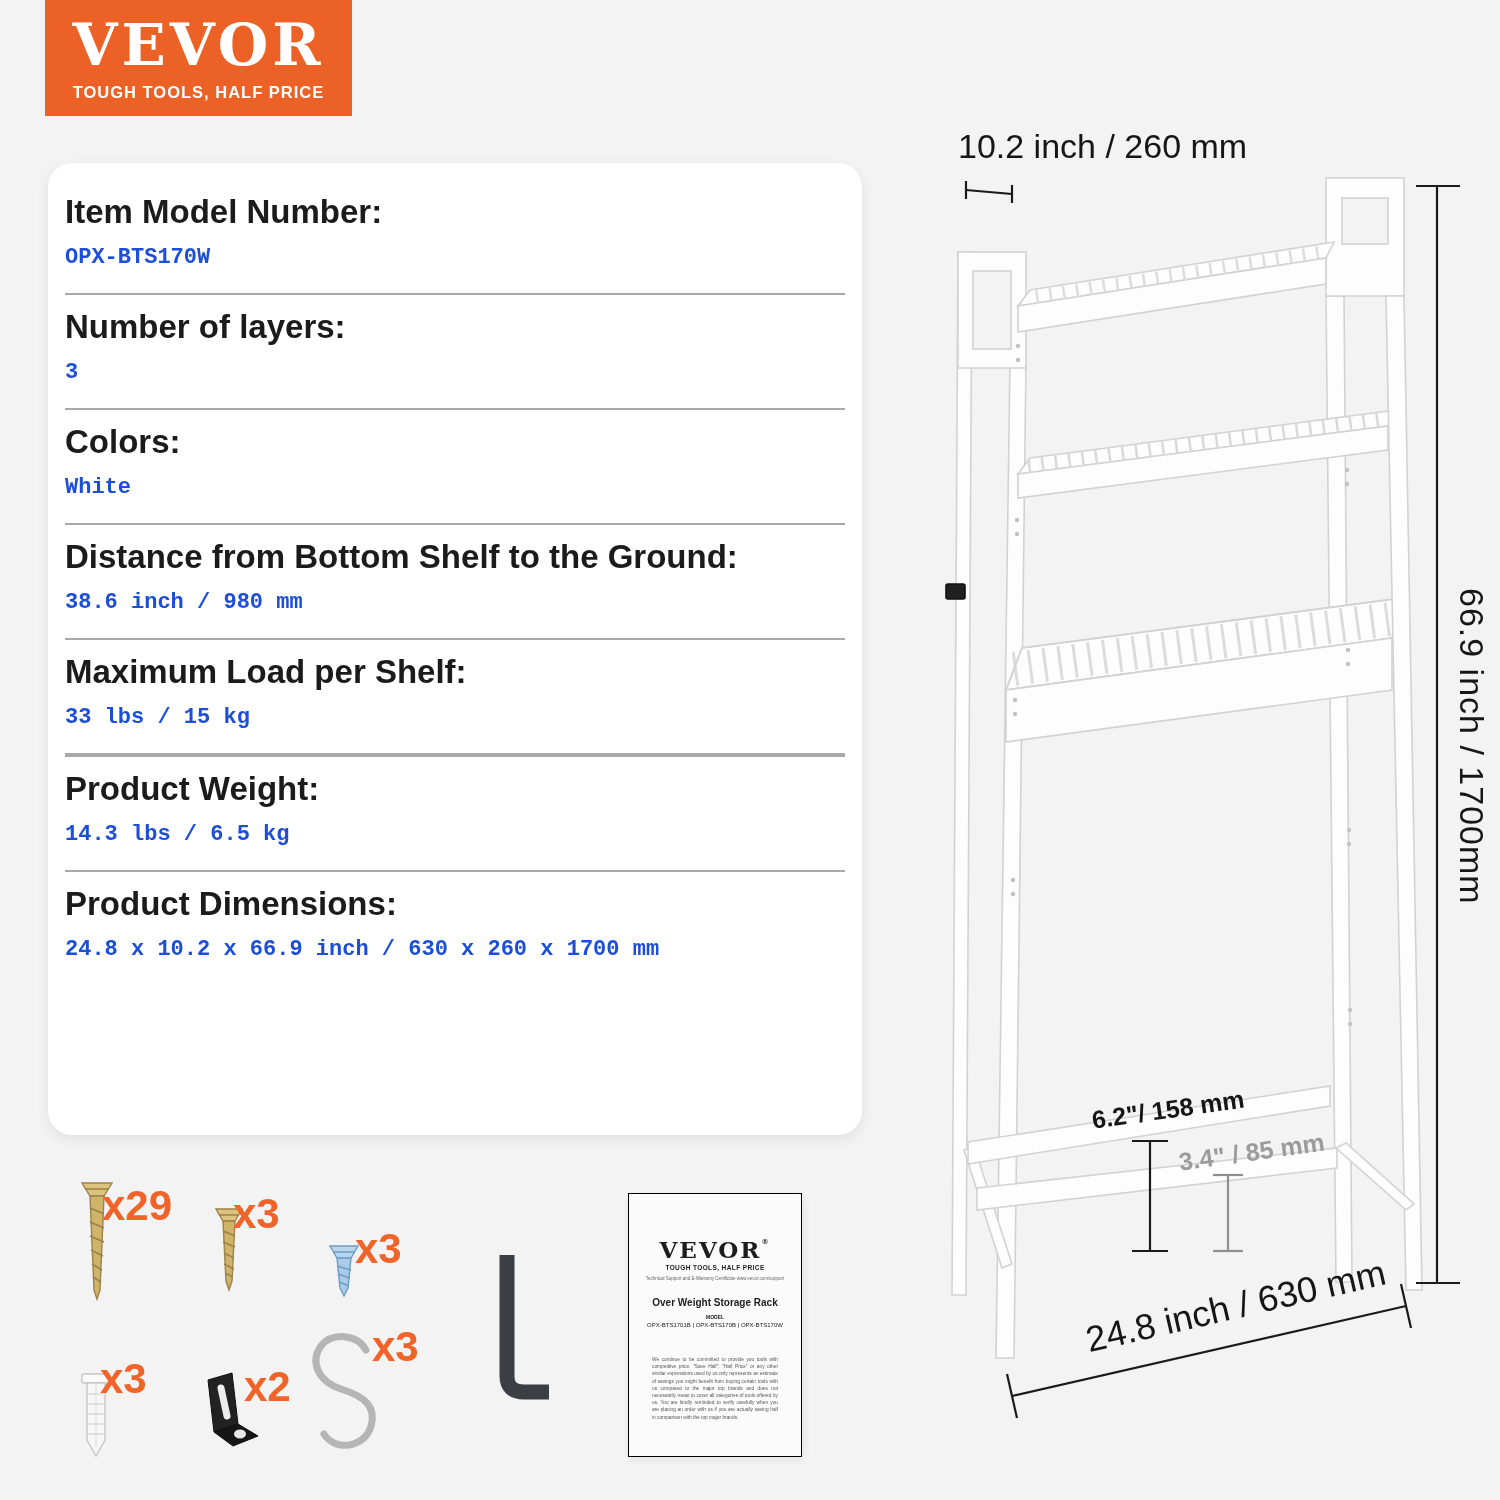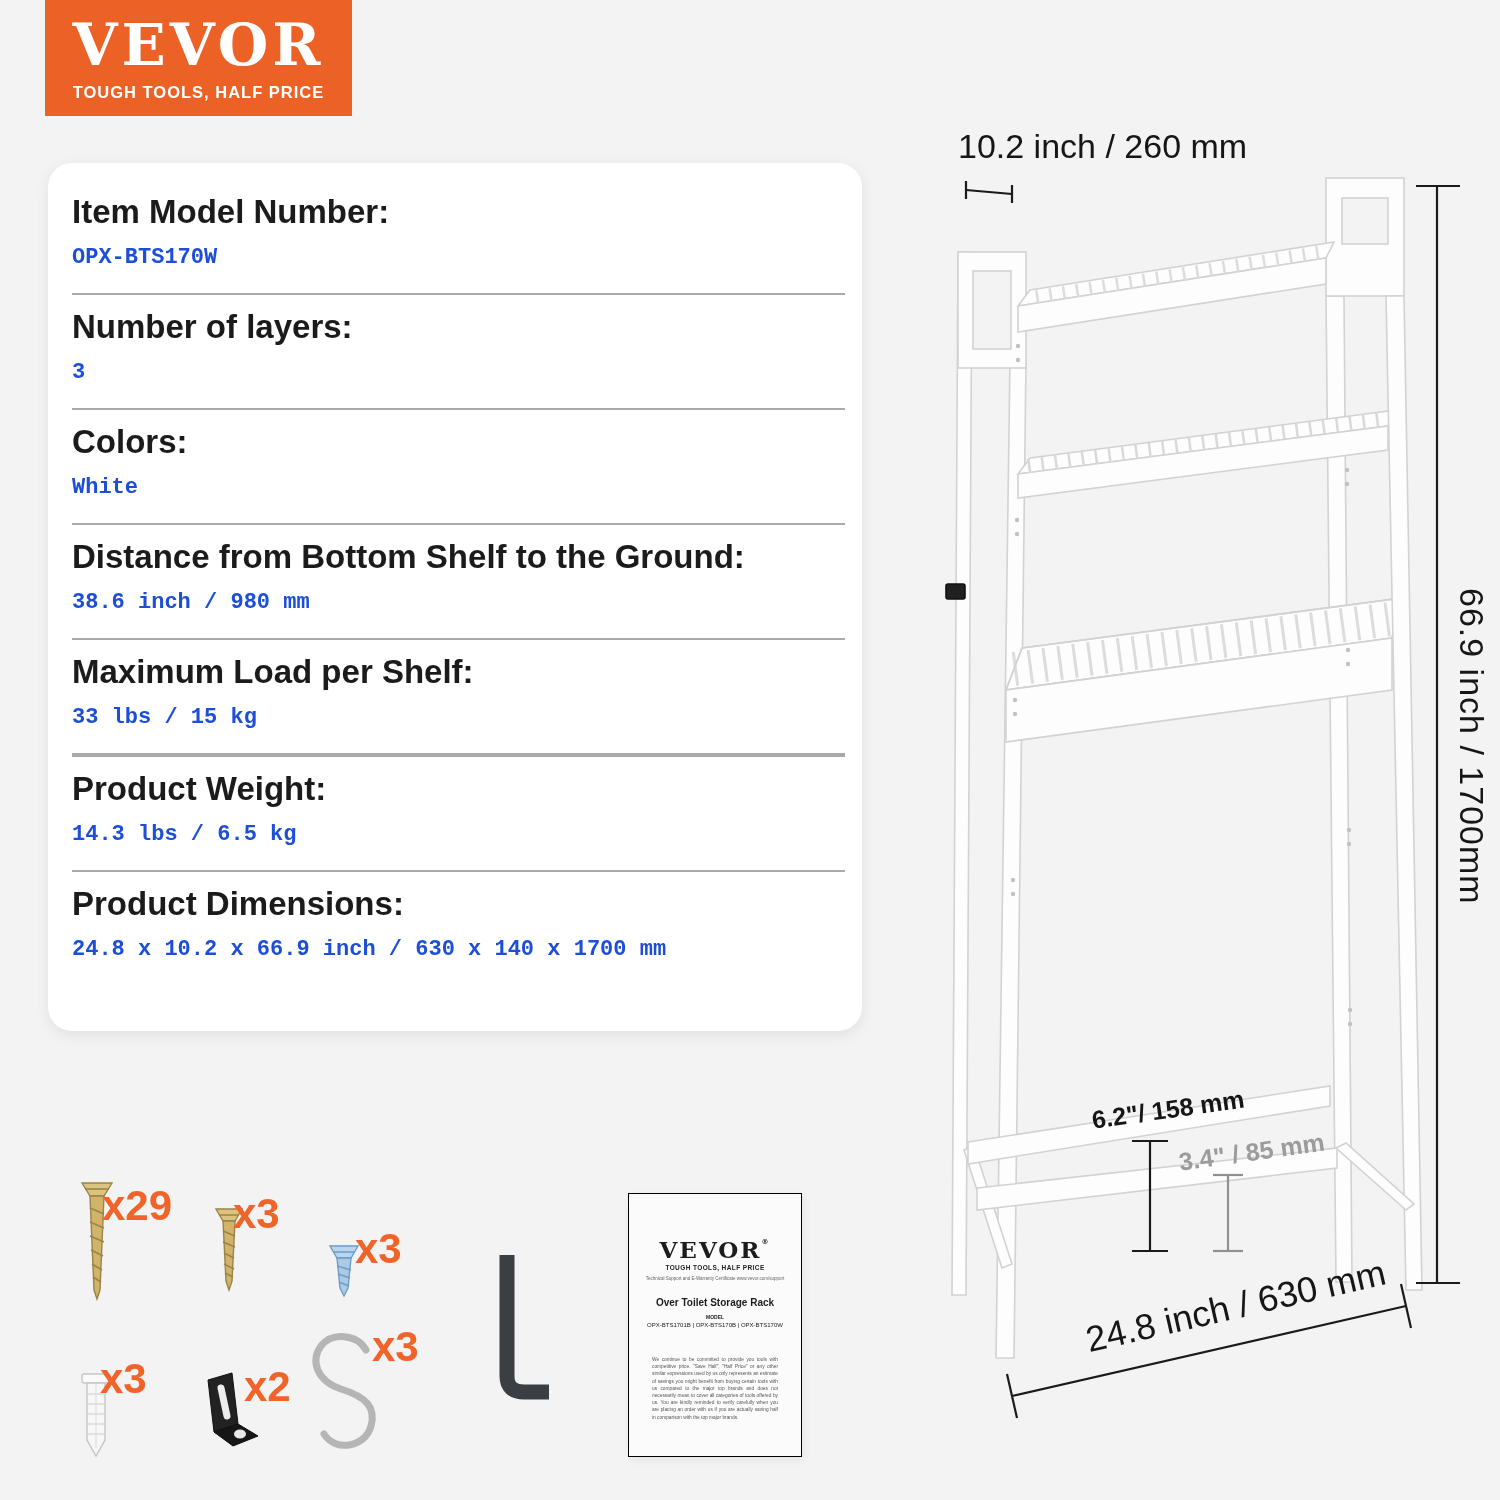--- a/index.html
+++ b/index.html
@@ -8,23 +8,23 @@
   .art{position:absolute;left:0;top:0;}
 
   
   .logo{position:absolute;left:45px;top:0;width:307px;height:116px;background:#EC6125;
         display:flex;flex-direction:column;align-items:center;justify-content:center;}
   .logo-title{font-family:"DejaVu Serif",serif;font-weight:bold;font-size:58px;color:#ffffff;
         letter-spacing:4px;line-height:1;margin-top:2px;}
   .logo-tagline{font-size:16.5px;font-weight:bold;color:#ffffff;letter-spacing:1px;margin-top:9px;}
 
   
-  .spec-card{position:absolute;left:48px;top:163px;width:814px;height:868px;background:#ffffff;
+  .spec-card{position:absolute;left:48px;top:163px;width:814px;height:972px;background:#ffffff;
         border-radius:24px;box-shadow:0 4px 14px rgba(0,0,0,0.08);box-sizing:border-box;
-        padding:17px 17px 0 24px;}
+        padding:17px 17px 0 17px;}
   .spec-row{padding:8px 0 12px 0;}
   .spec-label{font-size:33px;font-weight:bold;color:#1b1b1b;line-height:47px;white-space:nowrap;}
   .spec-value{font-size:22px;font-weight:bold;color:#1d4ed8;line-height:46px;white-space:nowrap;font-family:Liberation Mono, monospace;}
   .spec-divider{height:2px;background:#a9a9a9;}
 
   
   .dim{position:absolute;color:#161616;white-space:nowrap;}
   .dim-top{left:958px;top:127px;font-size:34px;}
   .dim-height{left:1491px;top:588px;font-size:34px;letter-spacing:1px;
         transform:rotate(90deg);transform-origin:0 0;}
@@ -228,40 +228,40 @@
     </div>
     <div class="spec-divider"></div>
     <div class="spec-divider"></div>
     <div class="spec-row">
       <div class="spec-label">Product Weight:</div>
       <div class="spec-value">14.3 lbs / 6.5 kg</div>
     </div>
     <div class="spec-divider"></div>
     <div class="spec-row">
       <div class="spec-label">Product Dimensions:</div>
-      <div class="spec-value">24.8 x 10.2 x 66.9 inch / 630 x 140 x 1700 mm</div>
+      <div class="spec-value">24.8 x 10.2 x 66.9 inch / 630 x 260 x 1700 mm</div>
     </div>
   </div>
 
   <div class="dim dim-top">10.2 inch / 260 mm</div>
   <div class="dim dim-height">66.9 inch / 1700mm</div>
   <div class="dim dim-gap1">6.2"/ 158 mm</div>
   <div class="dim dim-gap2">3.4" / 85 mm</div>
   <div class="dim dim-bottom">24.8 inch / 630 mm</div>
 
   <div class="count-label c1">x29</div>
   <div class="count-label c2">x3</div>
   <div class="count-label c3">x3</div>
   <div class="count-label c4">x3</div>
   <div class="count-label c5">x2</div>
   <div class="count-label c6">x3</div>
 
   <div class="manual">
     <div class="manual-brand"><span>VEVOR</span><span class="manual-reg">®</span></div>
     <div class="manual-tagline">TOUGH TOOLS, HALF PRICE</div>
     <div class="manual-support">Technical Support and E-Warranty Certificate www.vevor.com/support</div>
-    <div class="manual-title">Over Toilet Storage Rack</div>
+    <div class="manual-title">Over Weight Storage Rack</div>
     <div class="manual-model-label">MODEL</div>
     <div class="manual-models">OPX-BTS1701B | OPX-BTS170B | OPX-BTS170W</div>
     <div class="manual-disclaimer">We continue to be committed to provide you tools with competitive price. "Save Half", "Half Price" or any other similar expressions used by us only represents an estimate of savings you might benefit from buying certain tools with us compared to the major top brands and does not necessarily mean to cover all categories of tools offered by us. You are kindly reminded to verify carefully when you are placing an order with us if you are actually saving half in comparison with the top major brands.</div>
   </div>
 
 </div>
 
 </body></html>

